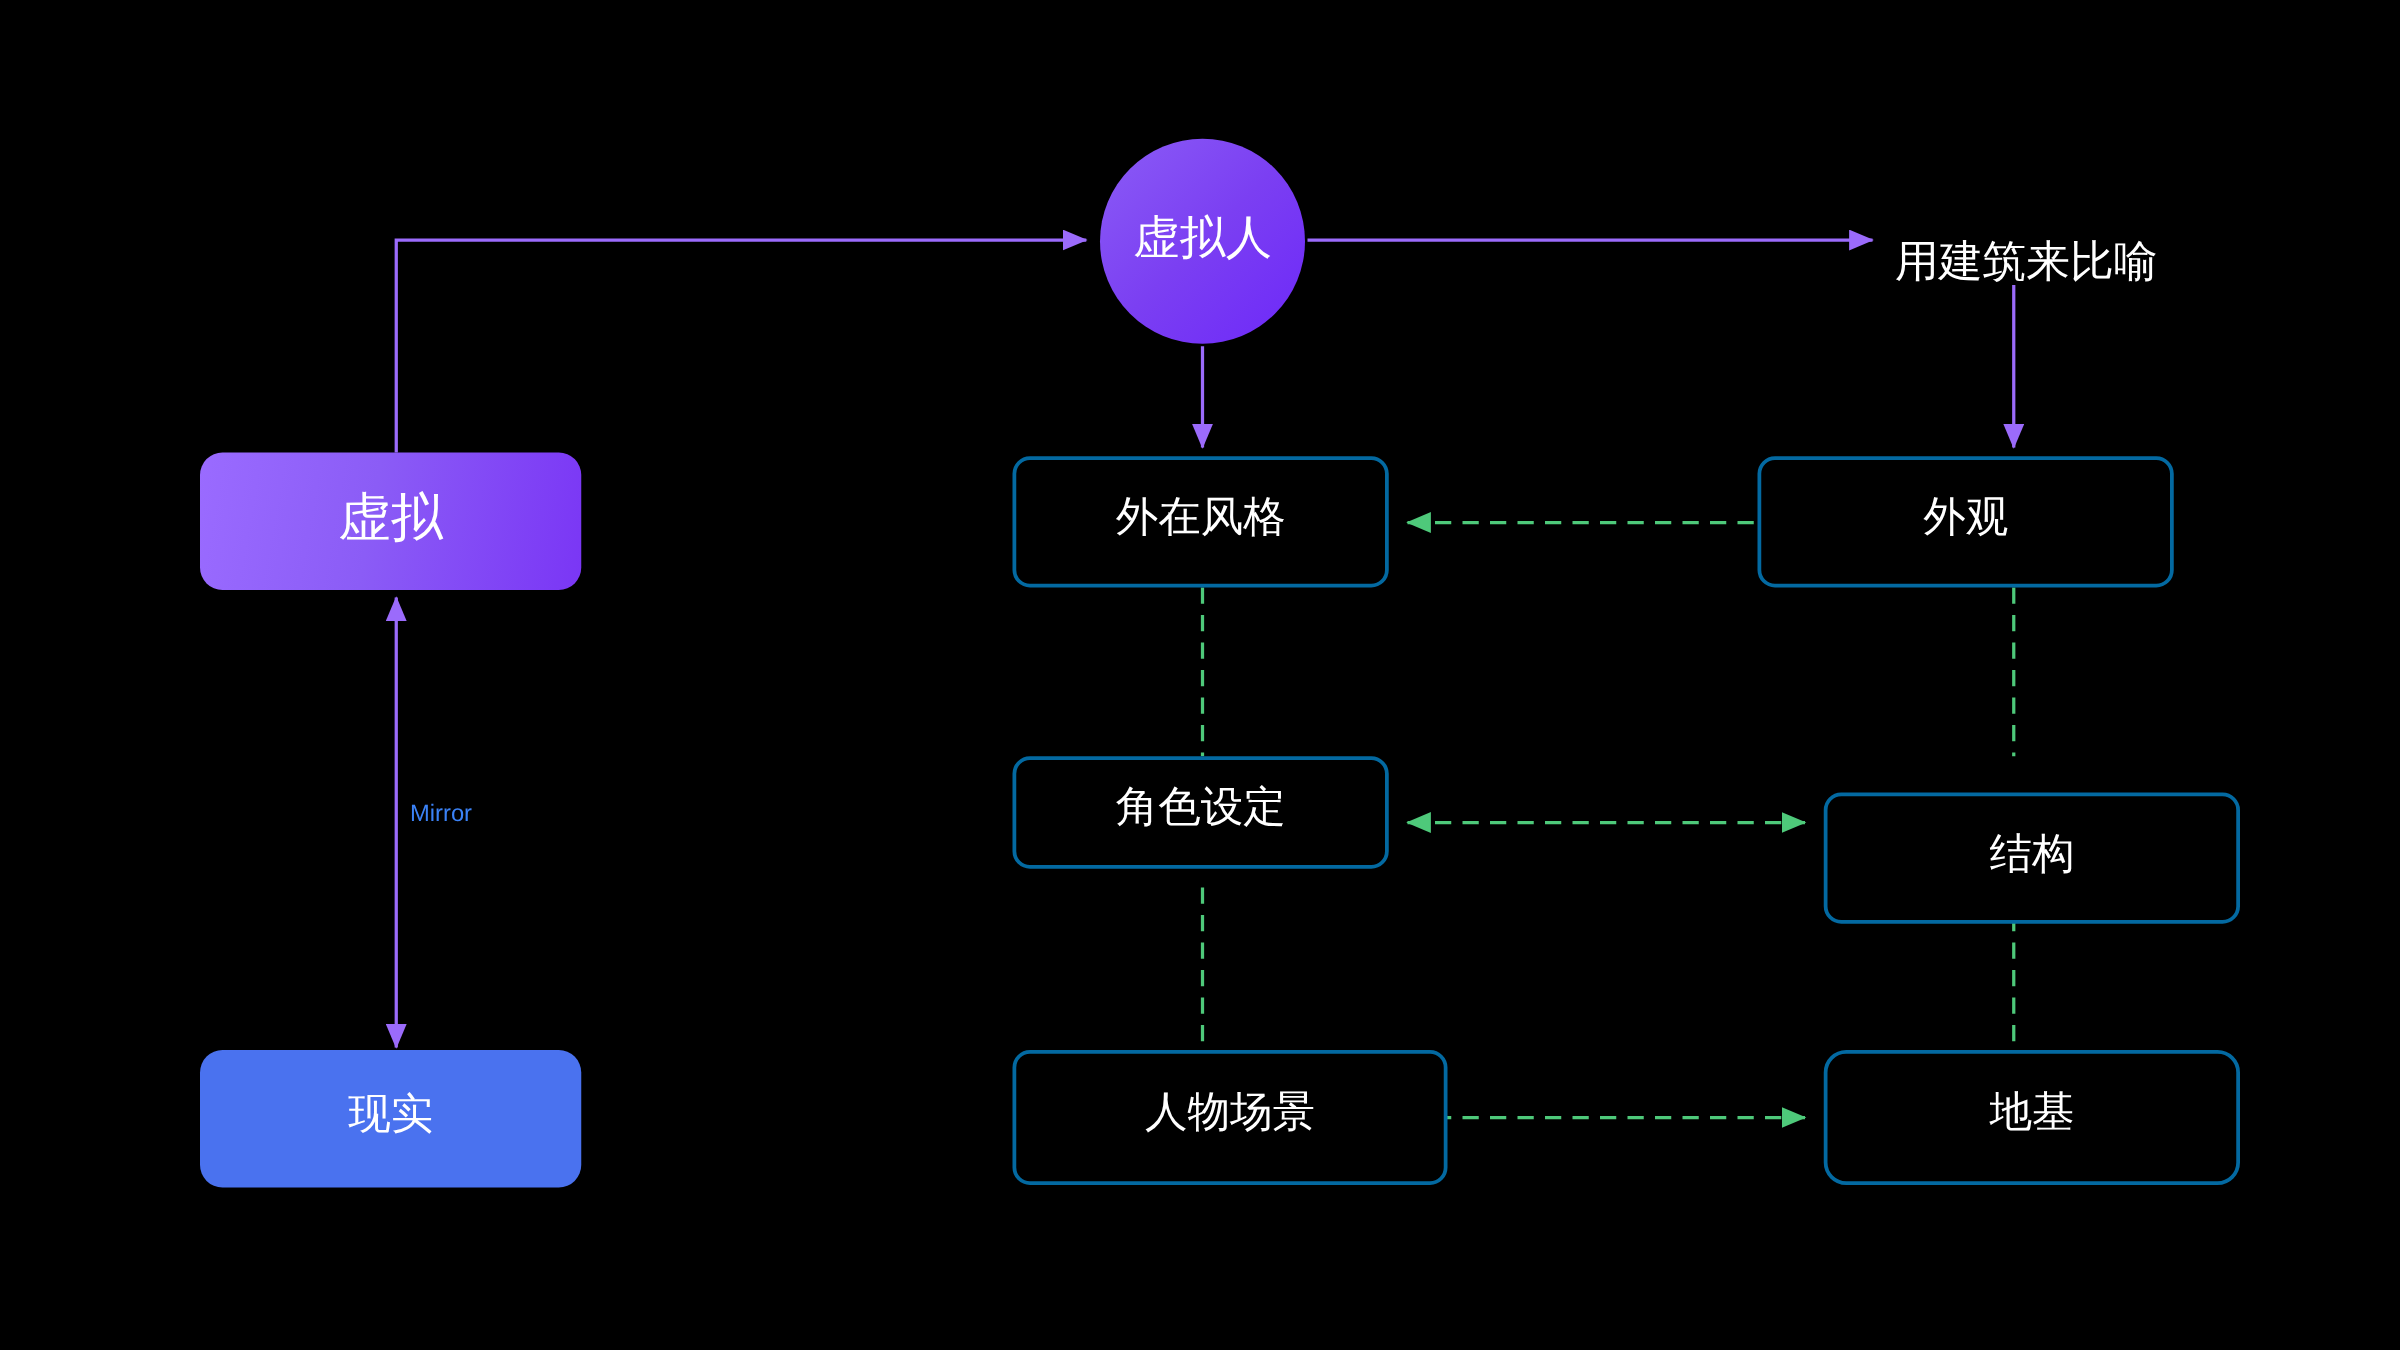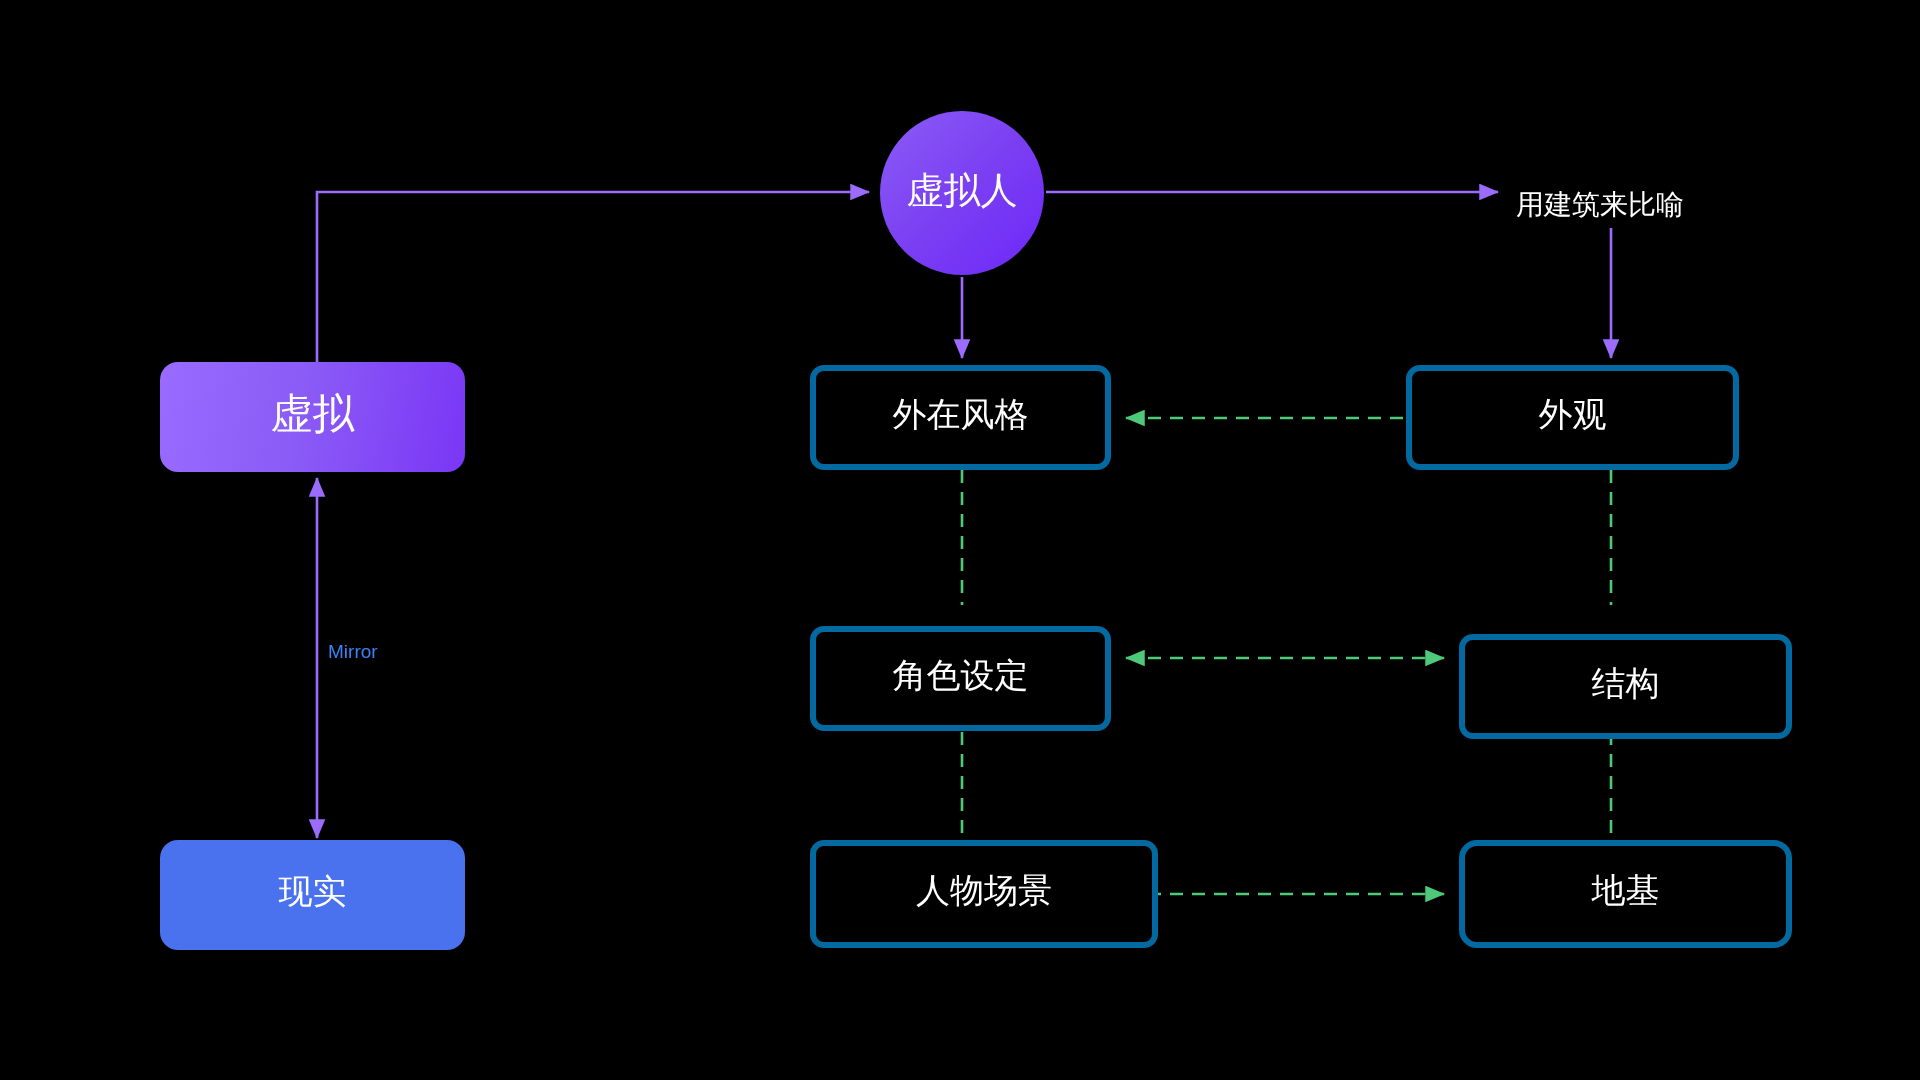--- a/index.html
+++ b/index.html
@@ -49,27 +49,27 @@
     font-size: 42px;
   }
   .node-fill-blue {
     border-radius: 18px;
     background: #4a72ef;
     font-size: 34px;
   }
   .node-outline-green {
     border-radius: 14px;
     background: #000000;
-    border: 6px solid #0369a1;
+    border: 3px solid #0369a1;
     font-size: 34px;
   }
   .label-text {
     position: absolute;
     color: #ffffff;
-    font-size: 28px;
+    font-size: 35px;
     white-space: nowrap;
   }
   .label-edge {
     position: absolute;
     color: #3b82f6;
     font-size: 19px;
     white-space: nowrap;
   }
 </style>
 </head>
@@ -127,21 +127,21 @@
   </div>
 
   <div class="label-edge" style="left:328px; top:641px;">
     <span>Mirror</span>
   </div>
 
   <div class="node node-outline-green" style="left:810px; top:365px; width:301px; height:105px;">
     <span>外在风格</span>
   </div>
 
-  <div class="node node-outline-green" style="left:810px; top:626px; width:301px; height:105px;">
+  <div class="node node-outline-green" style="left:810px; top:605px; width:301px; height:90px;">
     <span>角色设定</span>
   </div>
 
   <div class="node node-outline-green" style="left:810px; top:840px; width:348px; height:108px;">
     <span>人物场景</span>
   </div>
 
   <div class="label-text" style="left:1516px; top:186px;">
     <span>用建筑来比喻</span>
   </div>

